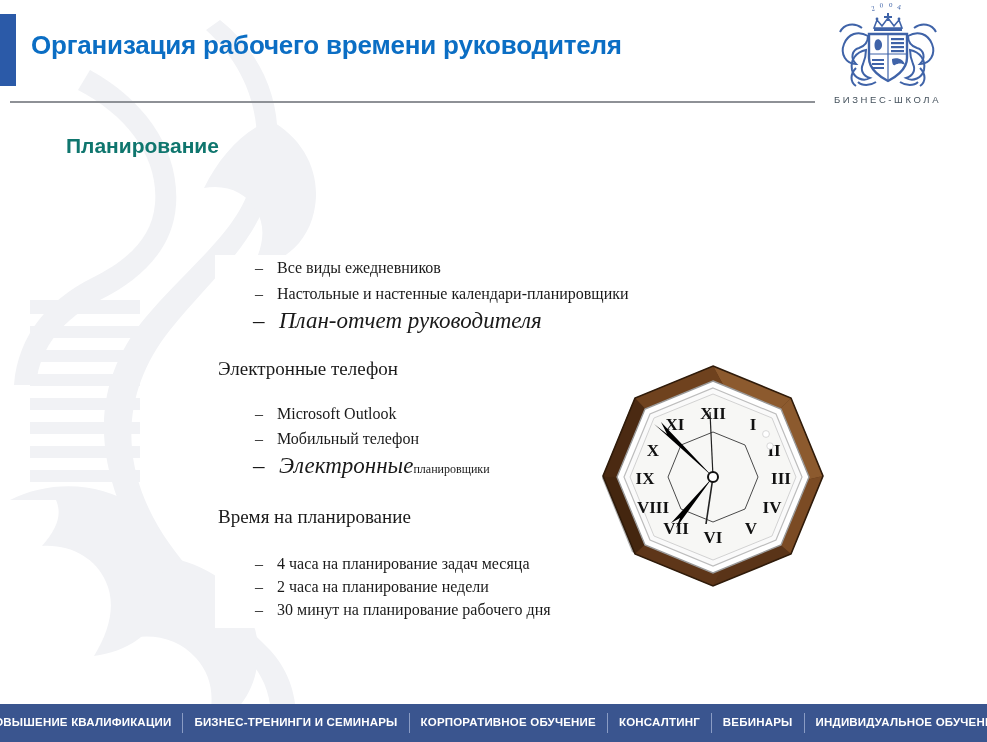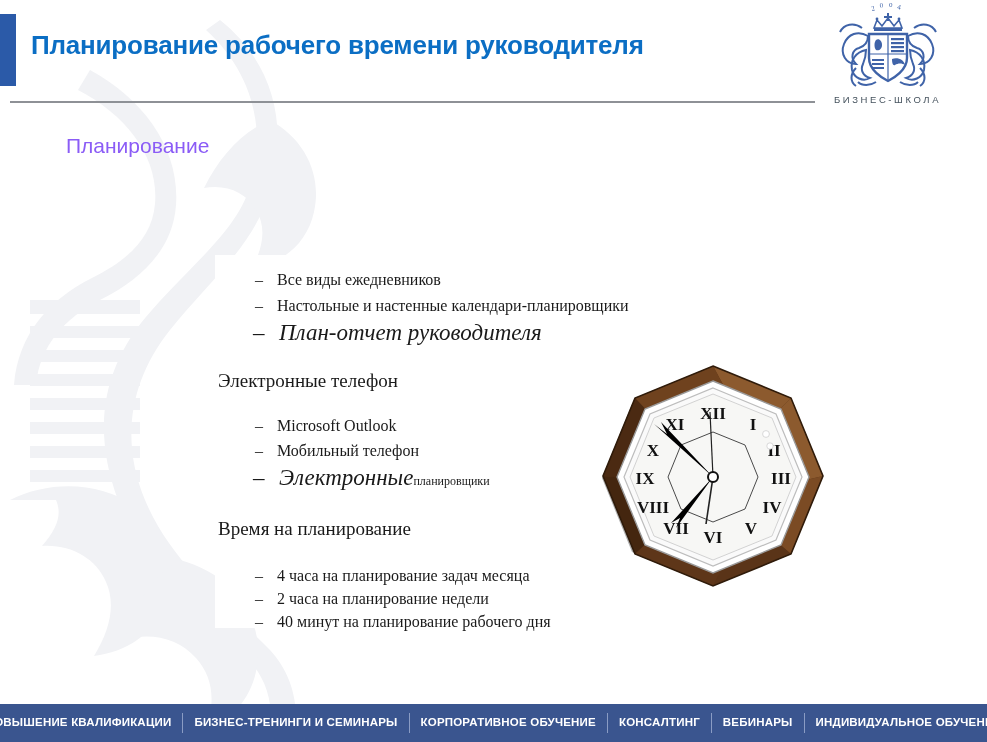--- a/index.html
+++ b/index.html
@@ -60,22 +60,22 @@
     width: 805px;
     height: 2px;
     background: #8e9196;
     z-index: 3;
   }
   .subtitle {
     position: absolute;
     left: 66px;
     top: 134px;
     font-size: 21px;
-    color: #8b5cf6;
-    font-weight: normal;
+    color: #0f766e;
+    font-weight: bold;
     white-space: nowrap;
     z-index: 3;
   }
 
   
   .logo-block {
     position: absolute;
     right: 12px;
     top: 2px;
     width: 175px;
@@ -113,21 +113,20 @@
     height: 373px;
     background: #ffffff;
     z-index: 2;
   }
 
   .ct-text {
     position: absolute;
     font-family: "Liberation Serif", serif;
     color: #1a1a1a;
     white-space: nowrap;
-    margin-top: 12px;
   }
   .dash {
     display: inline-block;
     width: 22px;
     color: #1a1a1a;
   }
   .grp-head {
     font-size: 19px;
   }
   .bullet-sm {
@@ -191,21 +190,21 @@
       <path d="M120 70 C175 100 210 150 206 205 C203 250 170 280 130 300 C95 318 70 345 66 385 L44 385 C48 334 80 299 122 278 C158 260 182 238 185 204 C189 158 158 116 108 90 Z"></path>
       <path d="M60 300 h110 v14 H60 Z M60 326 h110 v12 H60 Z M60 350 h110 v12 H60 Z M60 374 h110 v12 H60 Z M60 398 h110 v12 H60 Z M60 422 h110 v12 H60 Z M60 446 h110 v12 H60 Z M60 470 h110 v12 H60 Z"></path>
       <path d="M40 500 C80 480 130 482 165 506 C200 530 210 568 196 604 C184 634 156 652 124 656 C140 630 146 604 136 582 C126 558 100 544 72 546 C88 528 92 514 86 500 Z"></path>
       <path d="M210 560 C255 572 286 606 288 648 C290 686 268 718 234 734 C246 704 244 678 226 658 C208 638 180 632 154 640 C168 598 186 572 210 560 Z"></path>
       <path d="M300 120 C336 140 352 176 344 212 C337 244 312 264 282 268 C294 246 296 226 286 210 C276 192 256 184 234 188 C250 156 272 132 300 120 Z"></path>
       <path d="M330 430 C366 452 380 492 366 528 C354 558 326 576 294 576 C310 552 314 530 304 512 C294 494 274 486 252 490 C272 456 300 436 330 430 Z"></path>
     </g>
   </svg>
 
   <div class="title-accent-bar"></div>
-  <div class="slide-title">Планирование рабочего времени руководителя</div>
+  <div class="slide-title">Организация рабочего времени руководителя</div>
   <div class="header-rule"></div>
   <div class="subtitle">Планирование</div>
 
   <div class="logo-block">
     <svg class="logo-crest" viewBox="0 0 112 88" xmlns="http://www.w3.org/2000/svg">
 
       <g fill="#3f63a8" font-family="Liberation Serif, serif" font-size="7" letter-spacing="1">
         <text x="40" y="9" transform="rotate(-16 40 9)">2</text>
         <text x="48" y="6" transform="rotate(-8 48 6)">0</text>
         <text x="57" y="5">0</text>
@@ -273,21 +272,21 @@
     <div class="ct-text bullet-sm" style="left:40px; top:175px;"><span class="dash">–</span><span>Мобильный телефон</span></div>
 
     <div class="ct-text" style="left:38px; top:198px;"><span class="dash bullet-lg" style="width:26px">–</span><span class="bullet-lg">Электронные</span><span class="bullet-mixed-small">планировщики</span></div>
 
     <div class="ct-text grp-head" style="left:3px; top:251px;">Время на планирование</div>
 
     <div class="ct-text bullet-sm" style="left:40px; top:300px;"><span class="dash">–</span><span>4 часа на планирование задач месяца</span></div>
 
     <div class="ct-text bullet-sm" style="left:40px; top:323px;"><span class="dash">–</span><span>2 часа на планирование недели</span></div>
 
-    <div class="ct-text bullet-sm" style="left:40px; top:346px;"><span class="dash">–</span><span>40 минут на планирование рабочего дня</span></div>
+    <div class="ct-text bullet-sm" style="left:40px; top:346px;"><span class="dash">–</span><span>30 минут на планирование рабочего дня</span></div>
   </div>
 
   <div class="clock-wrap">
     <svg viewBox="0 0 250 250" width="250" height="250" xmlns="http://www.w3.org/2000/svg">
       <defs>
         <clipPath id="faceclip">
           <polygon points="125,29 193,57 221,125 193,193 125,221 57,193 29,125 57,57"></polygon>
         </clipPath>
       </defs>
 

